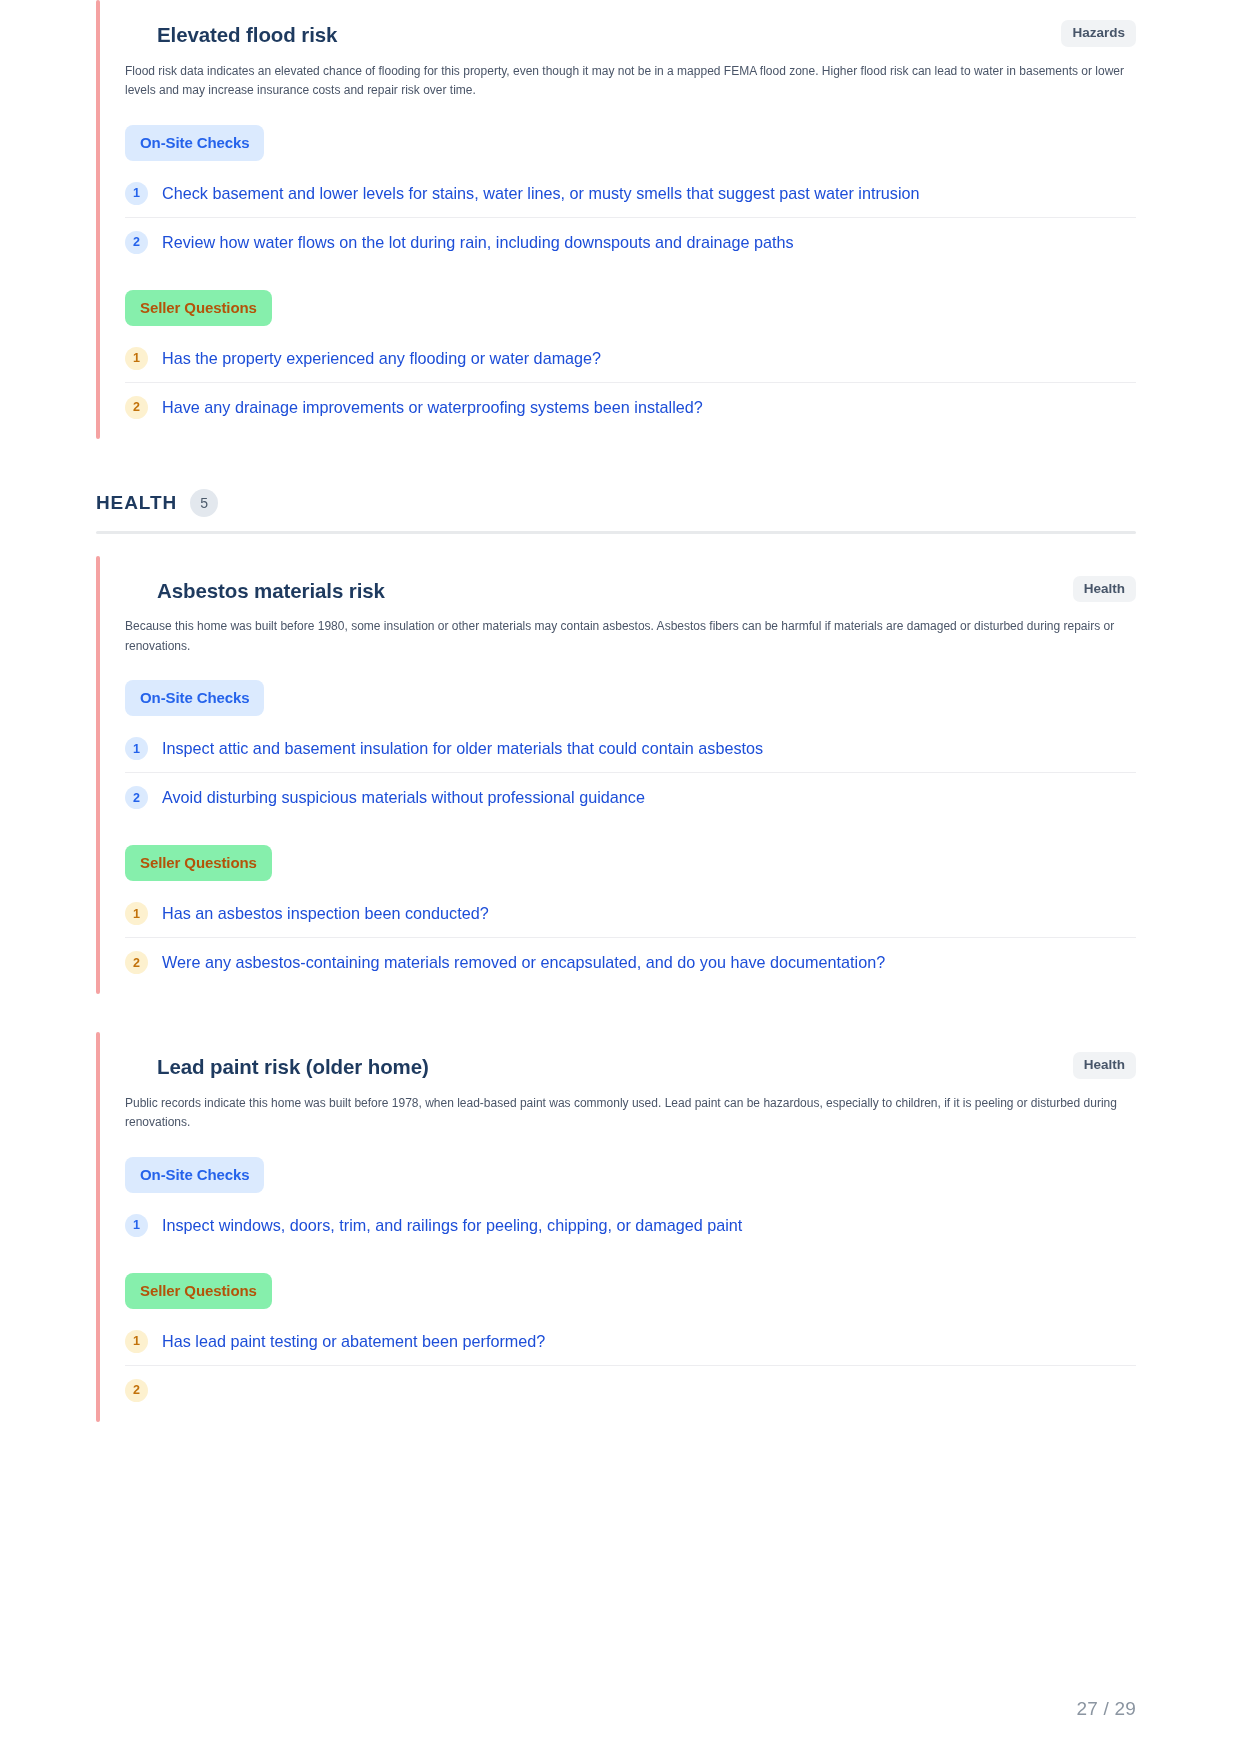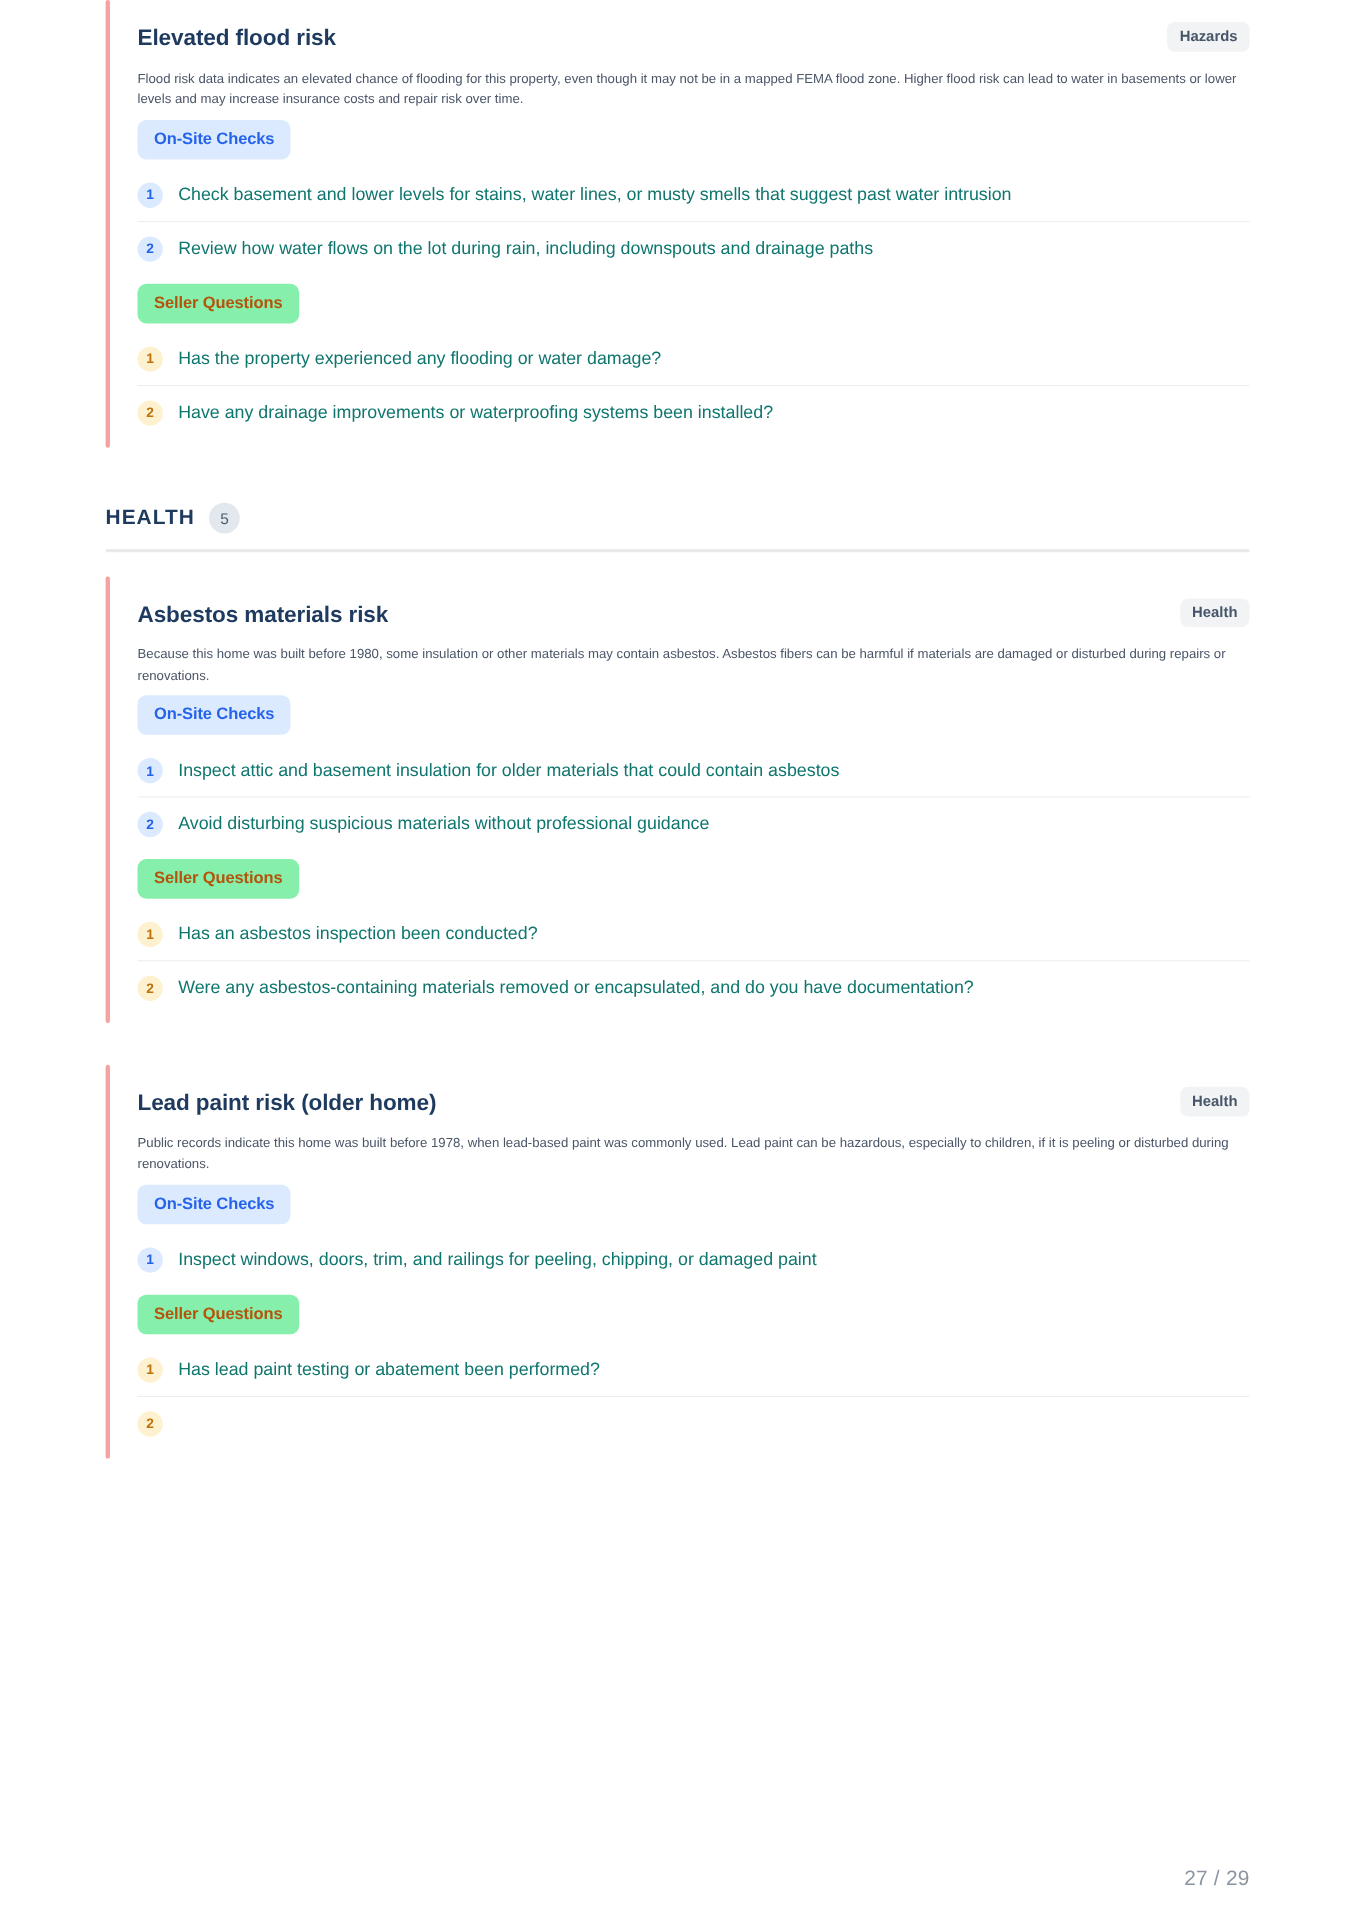--- a/index.html
+++ b/index.html
@@ -46,20 +46,21 @@
     width: 4px;
     background: #f5a2a2;
     border-radius: 2px;
   }
 
   .card-head {
     display: flex;
     align-items: flex-start;
     justify-content: space-between;
     gap: 20px;
+    margin-left: 32px;
   }
   .card-title {
     font-size: 20.5px;
     font-weight: 700;
     color: #1e3a5f;
     letter-spacing: -0.1px;
     line-height: 1.3;
     margin: 0;
     padding-top: 2px;
   }
@@ -84,21 +85,21 @@
   }
 
   
   .pill {
     display: inline-block;
     font-size: 15px;
     font-weight: 700;
     line-height: 1;
     padding: 10px 15px 11px 15px;
     border-radius: 8px;
-    margin-top: 8px;
+    margin-top: 24px;
     letter-spacing: -0.1px;
   }
   .pill.checks {
     background: #dbeafe;
     color: #2563eb;
   }
   .pill.seller {
     background: #86efac;
     color: #b45309;
   }
@@ -133,21 +134,21 @@
     background: #dbeafe;
     color: #2563eb;
   }
   .item-num.amber {
     background: #fdf1cf;
     color: #c2720b;
   }
   .item-text {
     font-size: 16.2px;
     line-height: 1.4;
-    color: #0f766e;
+    color: #1d4ed8;
     padding-top: 1px;
   }
 
   .card-gap {
     height: 38px;
   }
 
   
   .section-head-wrap {
     margin-top: 50px;

